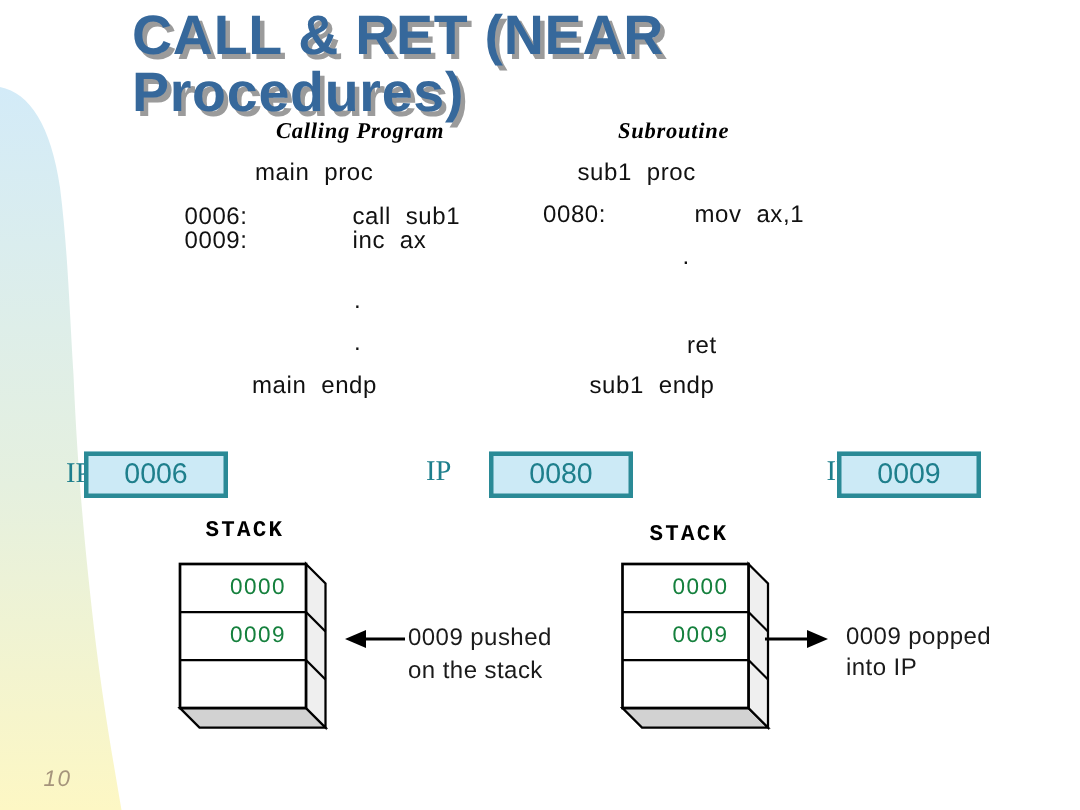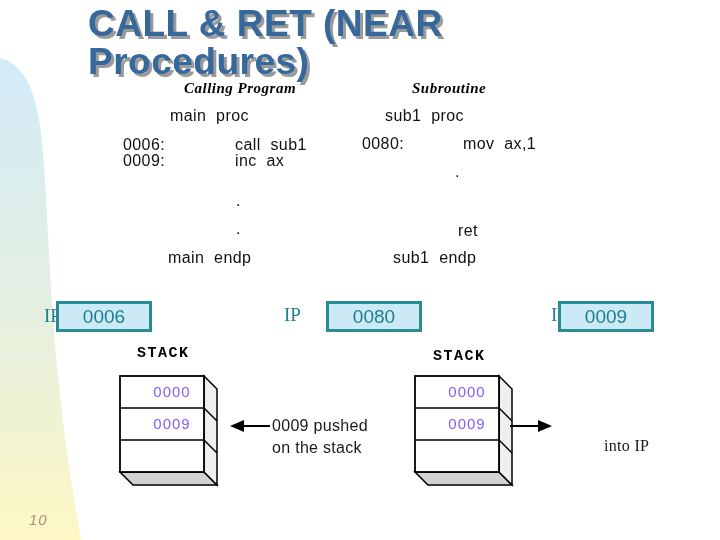--- a/index.html
+++ b/index.html
@@ -84,39 +84,39 @@
   .stack-svg{position:absolute; width:106px; height:120px;}
   .sk-1{left:118px; top:372px;}
   .sk-2{left:413px; top:372px;}
   .stack-front{fill:#ffffff; stroke:#000; stroke-width:1.8;}
   .stack-side{fill:var(--stack-side-fill); stroke:#000; stroke-width:1.5;}
   .stack-bottom{fill:var(--stack-bottom-fill); stroke:#000; stroke-width:1.5;}
   .stack-line{stroke:#000; stroke-width:1.5;}
 
   .stack-cell{
     position:absolute; width:104px; height:32px; text-align:center;
-    line-height:32px; font-size:15px; color:#8b5cf6; letter-spacing:1px;
+    line-height:32px; font-size:15px; color:#15803d; letter-spacing:1px;
   }
   .sc-x1{left:120px;} .sc-x2{left:415px;}
   .sc-y1{top:376px;} .sc-y2{top:408px;} .sc-y3{top:440px;}
 
   .arrow-svg{position:absolute; width:50px; height:18px;}
   .ar-1{left:226px; top:417px;}
   .ar-2{left:506px; top:417px;}
   .arrow-shape{fill:#000; stroke:none;}
   .arrow-line{stroke:#000; stroke-width:2;}
 
   .annotation{
     position:absolute; font-size:16px; color:#1a1a1a;
     letter-spacing:0.3px; white-space:nowrap;
   }
   .an-1a{left:272px; top:417px;}
   .an-1b{left:272px; top:439px;}
   .an-2a{left:564px; top:416px;}
-  .an-2b{left:604px; top:437px;font-family:Liberation Serif, serif;}
+  .an-2b{left:564px; top:437px;}
 </style>
 </head>
 <body>
 
 <div class="slide">
 
   <svg class="band-svg" width="90" height="540" viewBox="0 0 90 540">
     <defs>
       <linearGradient id="bandGrad" x1="0" y1="0" x2="0" y2="1">
         <stop offset="0" class="stop-top"></stop>
@@ -190,15 +190,16 @@
     <line class="stack-line" x1="86" y1="36" x2="99" y2="49"></line>
     <line class="stack-line" x1="86" y1="68" x2="99" y2="81"></line>
   </svg>
   <div class="stack-cell sc-x2 sc-y1">0000</div>
   <div class="stack-cell sc-x2 sc-y2">0009</div>
   <div class="stack-cell sc-x2 sc-y3"></div>
   <svg class="arrow-svg ar-2" viewBox="0 0 50 18">
     <line class="arrow-line" x1="4" y1="9" x2="34" y2="9"></line>
     <polygon class="arrow-shape" points="46,9 32,3 32,15"></polygon>
   </svg>
+  <span class="annotation an-2a">0009 popped</span>
   <span class="annotation an-2b">into IP</span>
 
 </div>
 
 </body></html>

